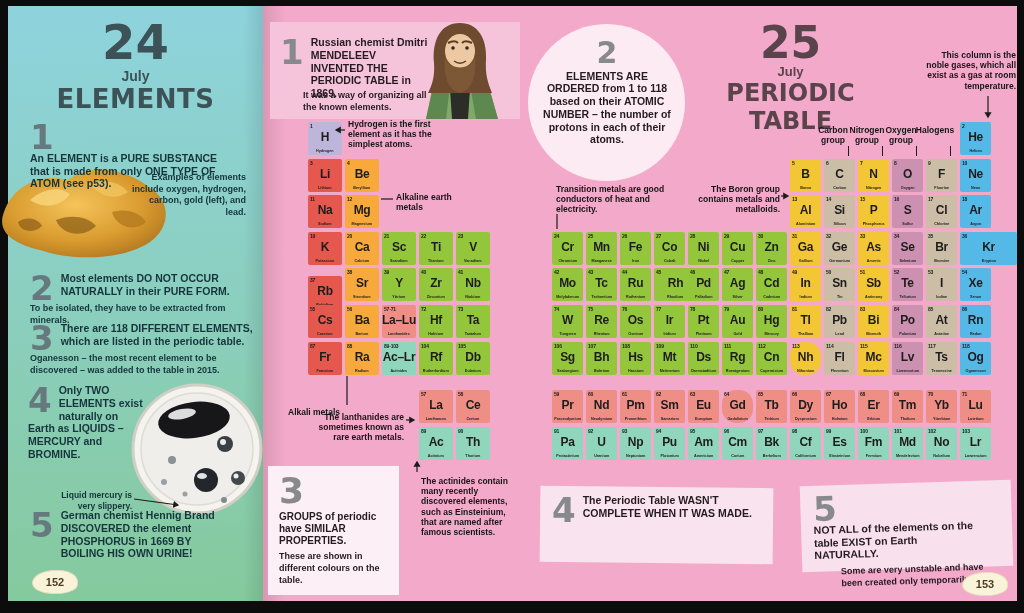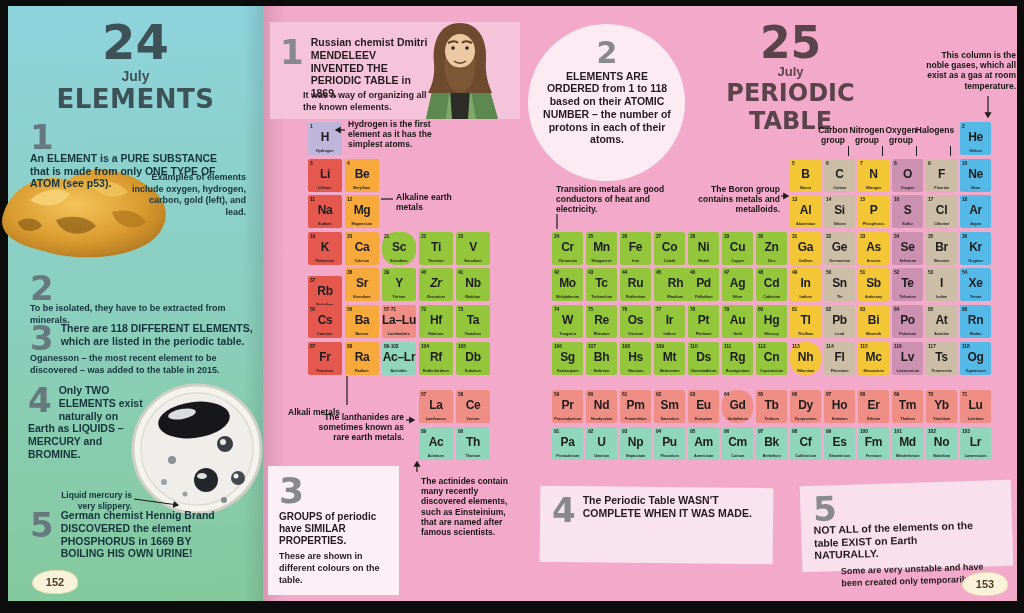--- a/index.html
+++ b/index.html
@@ -96,20 +96,21 @@
 <div class="fact" style="left:30px;top:121px;width:226px;">
   <span class="bignum">1</span>
   <span class="fbold" style="width:200px;display:inline-block;">An ELEMENT is a PURE SUBSTANCE that is made from only ONE TYPE OF ATOM (see p53).</span>
 </div>
 <div class="fact ralign" style="left:128px;top:168px;width:118px;">
   <span class="fsub">Examples of elements include oxygen, hydrogen, carbon, gold (left), and lead.</span>
 </div>
 
 <div class="fact" style="left:30px;top:272px;width:232px;">
   <span class="bignum">2</span>
+  <span class="fbold" style="width:185px;display:inline-block;">Most elements DO NOT OCCUR NATURALLY in their PURE FORM.</span>
   <span class="fsub" style="clear:both;">To be isolated, they have to be extracted from minerals.</span>
 </div>
 
 <div class="fact" style="left:30px;top:322px;width:235px;">
   <span class="bignum">3</span>
   <span class="fbold" style="width:200px;display:inline-block;">There are 118 DIFFERENT ELEMENTS, which are listed in the periodic table.</span>
   <span class="fsub" style="clear:both;">Oganesson – the most recent element to be discovered – was added to the table in 2015.</span>
 </div>
 
 <div class="fact" style="left:28px;top:384px;width:118px;">
@@ -235,21 +236,21 @@
     <div class="tile" style="left: 308px; top: 232px; width: 34px; background: rgb(228, 88, 78);">
       <span class="tnum">19</span>
       <span class="tsym">K</span>
       <span class="tname">Potassium</span>
     </div>
     <div class="tile" style="left: 345px; top: 232px; width: 34px; background: rgb(247, 169, 60);">
       <span class="tnum">20</span>
       <span class="tsym">Ca</span>
       <span class="tname">Calcium</span>
     </div>
-    <div class="tile" style="left: 382px; top: 232px; width: 34px; background: rgb(148, 198, 60); border-radius: 14px;">
+    <div class="tile" style="left: 382px; top: 232px; width: 34px; background: rgb(148, 198, 60);">
       <span class="tnum">21</span>
       <span class="tsym">Sc</span>
       <span class="tname">Scandium</span>
     </div>
     <div class="tile" style="left: 419px; top: 232px; width: 34px; background: rgb(148, 198, 60);">
       <span class="tnum">22</span>
       <span class="tsym">Ti</span>
       <span class="tname">Titanium</span>
     </div>
     <div class="tile" style="left: 456px; top: 232px; width: 34px; background: rgb(148, 198, 60);">
@@ -265,21 +266,21 @@
     <div class="tile" style="left: 345px; top: 268px; width: 34px; background: rgb(247, 169, 60);">
       <span class="tnum">38</span>
       <span class="tsym">Sr</span>
       <span class="tname">Strontium</span>
     </div>
     <div class="tile" style="left: 382px; top: 268px; width: 34px; background: rgb(148, 198, 60);">
       <span class="tnum">39</span>
       <span class="tsym">Y</span>
       <span class="tname">Yttrium</span>
     </div>
-    <div class="tile" style="left: 419px; top: 268px; width: 34px; background: rgb(148, 198, 60); font-style: italic;">
+    <div class="tile" style="left: 419px; top: 268px; width: 34px; background: rgb(148, 198, 60);">
       <span class="tnum">40</span>
       <span class="tsym">Zr</span>
       <span class="tname">Zirconium</span>
     </div>
     <div class="tile" style="left: 456px; top: 268px; width: 34px; background: rgb(148, 198, 60);">
       <span class="tnum">41</span>
       <span class="tsym">Nb</span>
       <span class="tname">Niobium</span>
     </div>
     <div class="tile" style="left: 308px; top: 305px; width: 34px; background: rgb(228, 88, 78);">
@@ -470,21 +471,21 @@
     <div class="tile" style="left: 892px; top: 232px; width: 31px; background: rgb(204, 144, 177);">
       <span class="tnum">34</span>
       <span class="tsym">Se</span>
       <span class="tname">Selenium</span>
     </div>
     <div class="tile" style="left: 926px; top: 232px; width: 31px; background: rgb(204, 189, 166);">
       <span class="tnum">35</span>
       <span class="tsym">Br</span>
       <span class="tname">Bromine</span>
     </div>
-    <div class="tile" style="left: 960px; top: 232px; width: 31px; background: rgb(85, 185, 232);">
+    <div class="tile" style="left: 960px; top: 232px; width: 31px; background: rgb(85, 185, 232); padding-left: 26px;">
       <span class="tnum">36</span>
       <span class="tsym">Kr</span>
       <span class="tname">Krypton</span>
     </div>
     <div class="tile" style="left: 552px; top: 268px; width: 31px; background: rgb(148, 198, 60);">
       <span class="tnum">42</span>
       <span class="tsym">Mo</span>
       <span class="tname">Molybdenum</span>
     </div>
     <div class="tile" style="left: 586px; top: 268px; width: 31px; background: rgb(148, 198, 60);">

